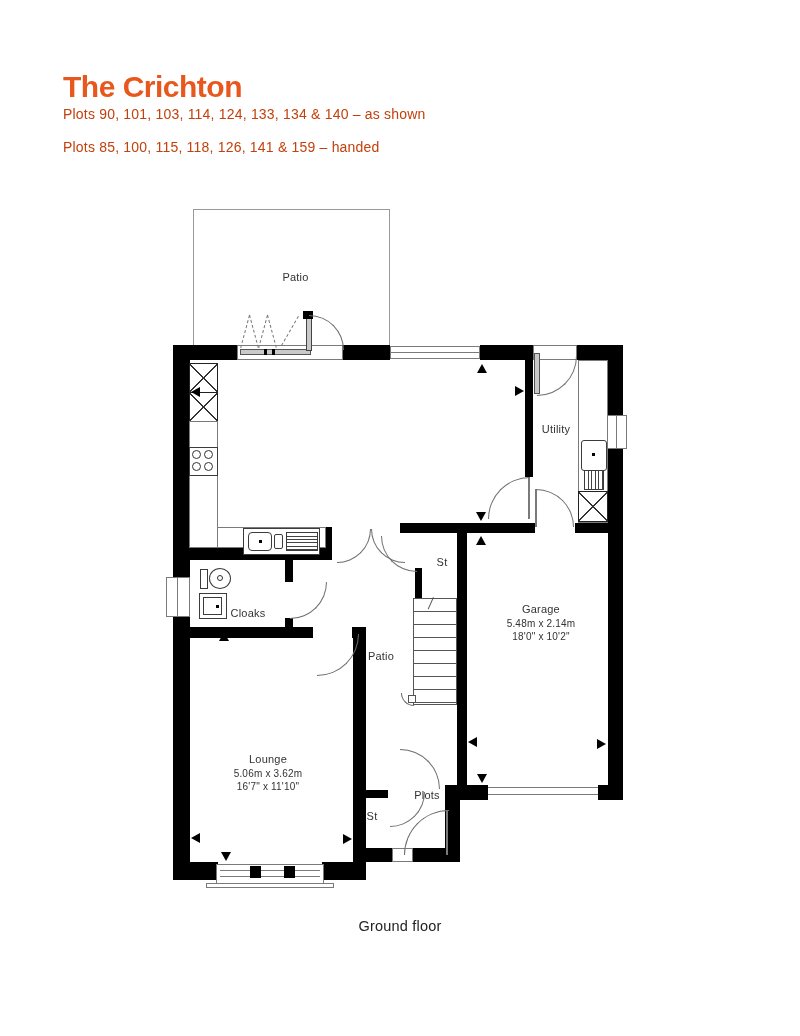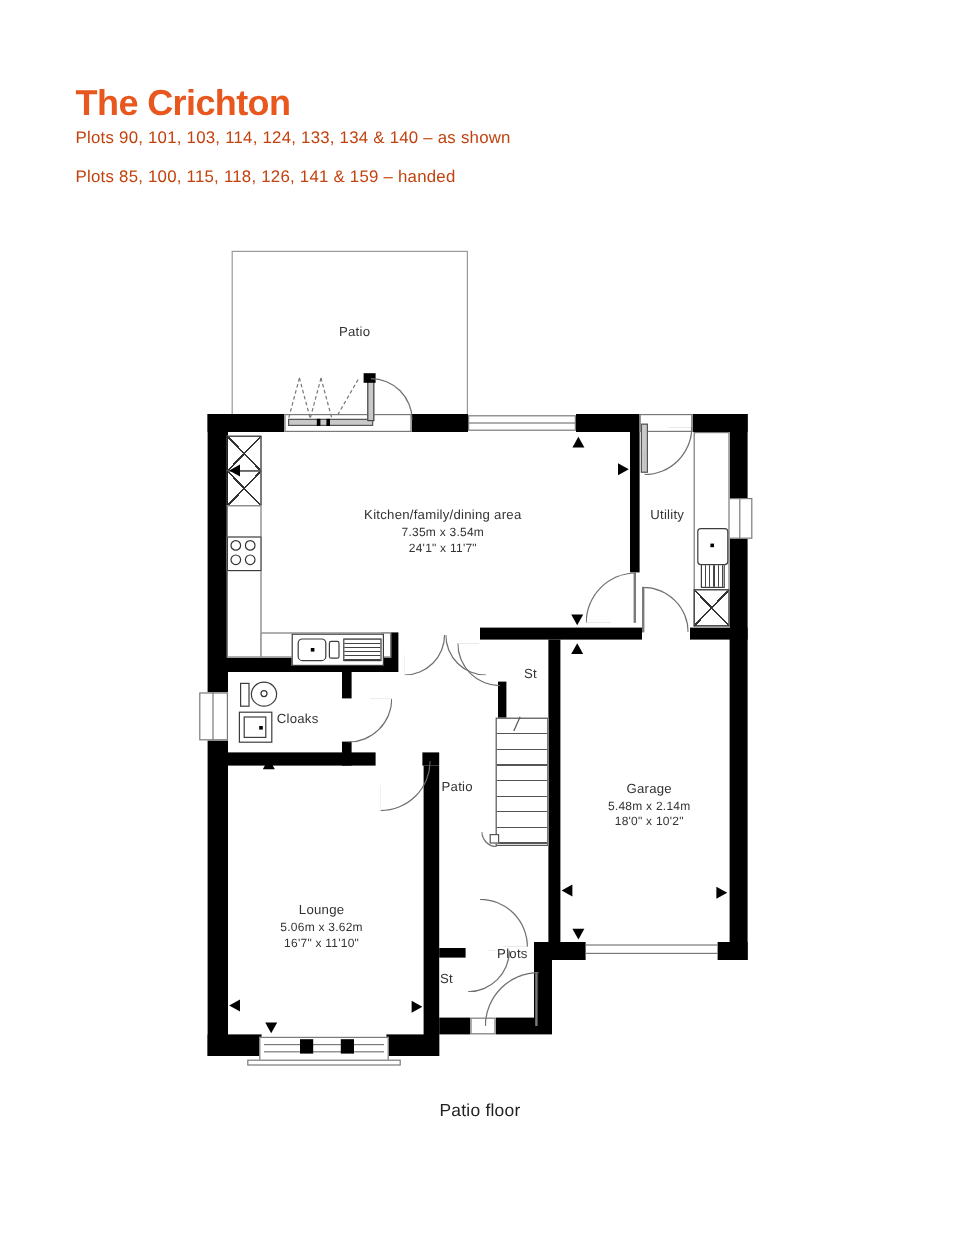--- a/index.html
+++ b/index.html
@@ -174,41 +174,36 @@
   <div class="tri up" style="left:219px;top:632px;"></div>
   <div class="tri left" style="left:191px;top:833px;"></div>
   <div class="tri right" style="left:343px;top:834px;"></div>
   <div class="tri down" style="left:221px;top:852px;"></div>
   <div class="tri left" style="left:468px;top:737px;"></div>
   <div class="tri right" style="left:597px;top:739px;"></div>
   <div class="tri down" style="left:477px;top:774px;"></div>
 
   <div class="room-label" style="left:286px;top:278px;padding-left:19px;">Patio</div>
 
-  <div class="room-label" style="left:369px;top:444px;">
-    <div>Kitchen/family/dining area</div>
-    <div class="dims">7.35m x 3.54m</div>
-    <div class="dims">24'1" x 11'7"</div>
-  </div>
 
   <div class="room-label" style="left:556px;top:430px;">Utility</div>
-  <div class="room-label" style="left:248px;top:600px;">Cloaks</div>
+  <div class="room-label" style="left:248px;top:614px;">Cloaks</div>
   <div class="room-label" style="left:442px;top:563px;">St</div>
   <div class="room-label" style="left:381px;top:657px;">Patio</div>
 
-  <div class="room-label" style="left:541px;top:672px;">
+  <div class="room-label" style="left:541px;top:623px;">
     <div>Garage</div>
     <div class="dims">5.48m x 2.14m</div>
     <div class="dims">18'0" x 10'2"</div>
   </div>
 
   <div class="room-label" style="left:268px;top:751px;margin-top:22px;">
     <div>Lounge</div>
     <div class="dims">5.06m x 3.62m</div>
     <div class="dims">16'7" x 11'10"</div>
   </div>
 
   <div class="room-label" style="left:372px;top:817px;">St</div>
   <div class="room-label" style="left:427px;top:796px;">Plots</div>
 
-  <div id="caption">Patio floor</div>
+  <div id="caption">Ground floor</div>
 
 </div>
 
 </body></html>

